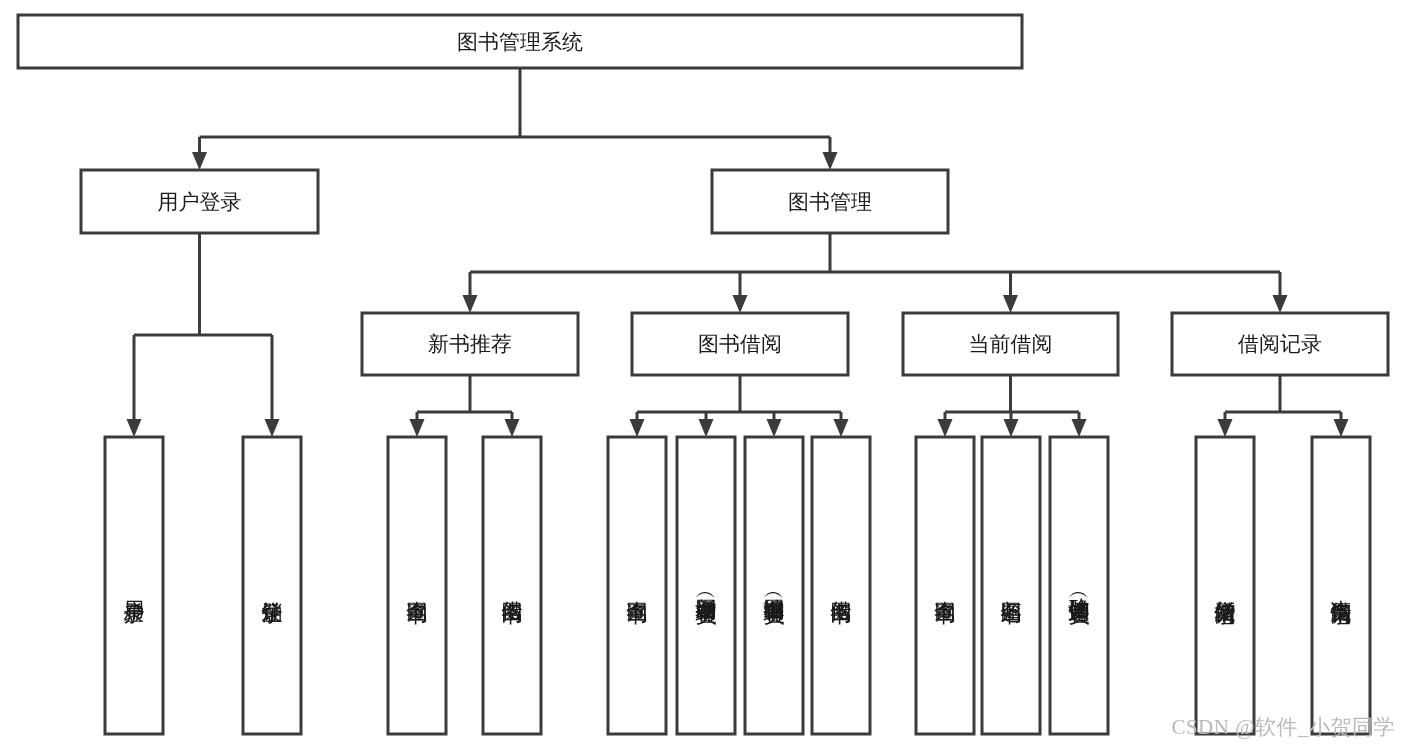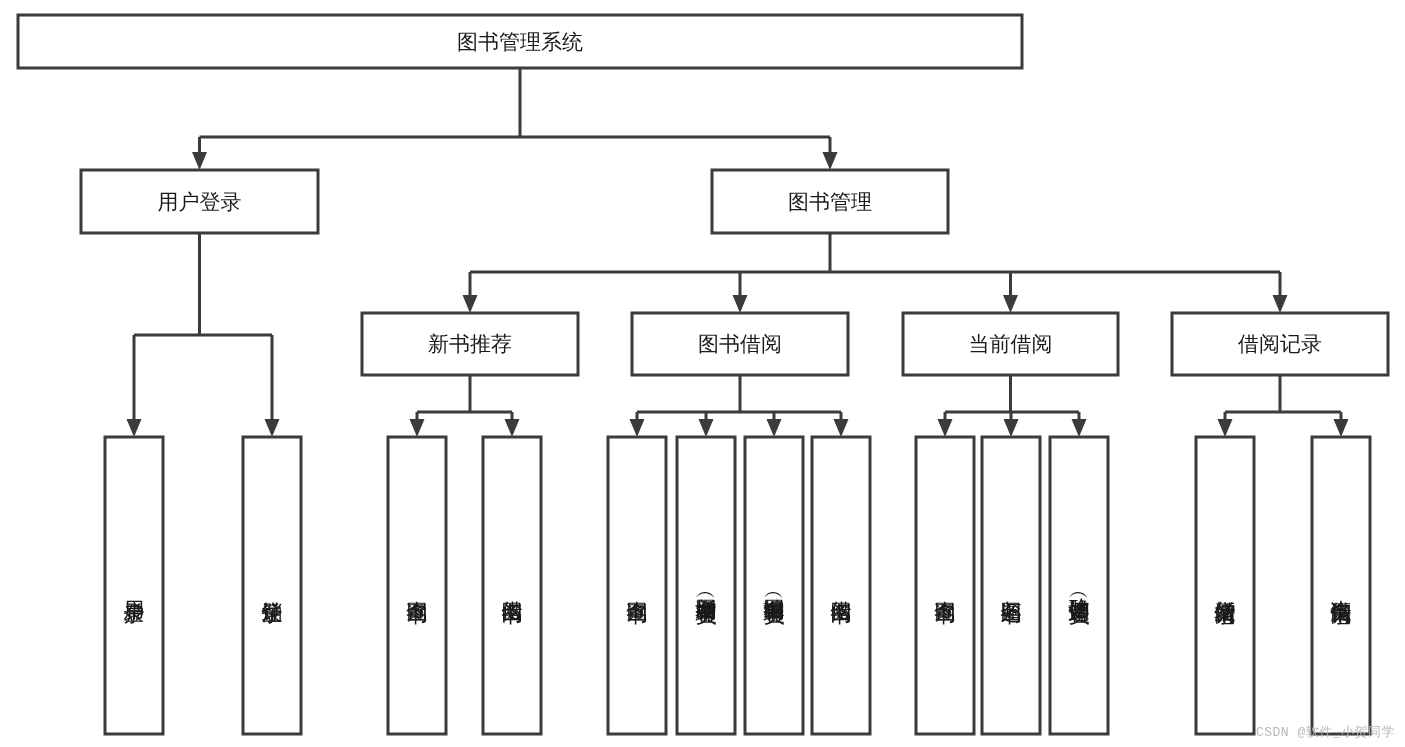--- a/index.html
+++ b/index.html
@@ -67,22 +67,22 @@
   .vlabel-wrap {
     position: absolute;
     display: flex;
     align-items: center;
     justify-content: center;
   }
   #watermark {
     position: absolute;
     right: 10px;
     bottom: 6px;
-    font-family: Liberation Mono, monospace;
-    font-size: 13px;
+    font-family: Liberation Serif, serif;
+    font-size: 21px;
     color: #b9b9b9;
     white-space: nowrap;
     letter-spacing: 0.5px;
   }
 </style>
 </head>
 <body>
 
 <div id="diagram-root">
 

